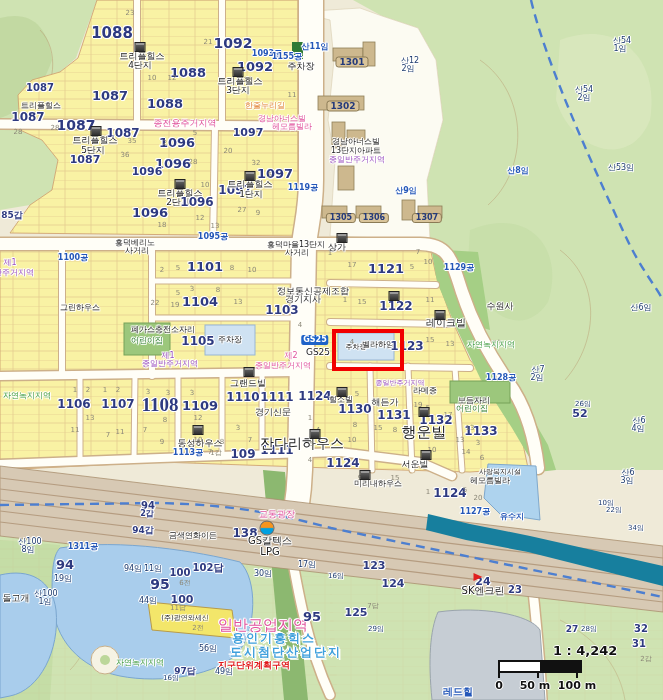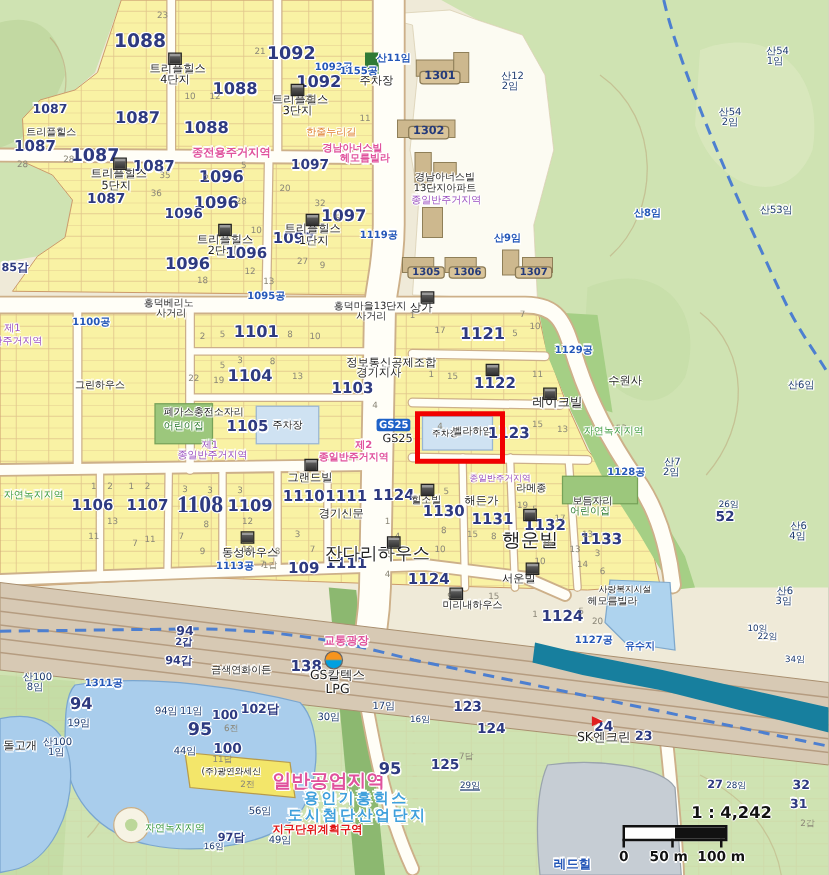--- a/index.html
+++ b/index.html
@@ -7,21 +7,21 @@
        font-family:"DejaVu Sans",sans-serif;cursor:default;}
   #base{position:absolute;left:0;top:0;}
   #labels{position:absolute;left:0;top:0;width:663px;height:700px;}
   .lbl{position:absolute;transform:translate(-50%,-50%);white-space:nowrap;line-height:1;
        text-shadow:1px 0 0 #fff,-1px 0 0 #fff,0 1px 0 #fff,0 -1px 0 #fff,1px 1px 0 #fff,-1px -1px 0 #fff;}
   .lot {color:#2e3a80;font-weight:bold;}
   .lotb{color:#2457b8;font-weight:bold;}
   .mtn {color:#1c3a6e;}
   .sub {color:#8b8778;text-shadow:none;}
   .place{color:#1d1d1d;}
-  .zpink{color:#e0529c;font-weight:bold;}
+  .zpink{color:#e0529c;}
   .zpurp{color:#9a4fc0;}
   .zorange{color:#e08030;}
   .zgreen{color:#3d9a3d;}
   .zdgreen{color:#2f7d32;}
   .zred{color:#e01818;font-weight:bold;}
   .zblue{color:#3fa0dc;font-weight:bold;letter-spacing:2px;
          text-shadow:1px 0 0 #fff,-1px 0 0 #fff,0 1px 0 #fff,0 -1px 0 #fff,2px 2px 0 #fff,-2px -2px 0 #fff;}
   .redbig{color:#f30000;font-weight:bold;letter-spacing:2px;text-shadow:none;}
   .gs25{background:#1e62c8;color:#fff;font-weight:bold;padding:1px 2px;border-radius:2px;text-shadow:none;}
   .plate{background:#d9c49a;color:#243a7a;border:1px solid #8a7a55;padding:0 3px;border-radius:3px;
@@ -226,21 +226,21 @@
       <span class="lbl mtn" style="left: 641px; top: 308px; font-size: 8px;">산6임</span>
       <span class="lbl place" style="left: 500px; top: 306px; font-size: 9px;">수원사</span>
       <span class="lbl sub" style="left: 497px; top: 297px; font-size: 7px; margin-top: 46px;">53</span>
       <span class="lbl mtn" style="left: 538px; top: 370px; font-size: 8px;">산7</span>
       <span class="lbl mtn" style="left: 537px; top: 378px; font-size: 8px;">2임</span>
       <span class="lbl mtn" style="left: 583px; top: 404px; font-size: 7px;">26임</span>
       <span class="lbl lot" style="left: 580px; top: 413px; font-size: 11px;">52</span>
       <span class="lbl mtn" style="left: 639px; top: 421px; font-size: 8px;">산6</span>
       <span class="lbl mtn" style="left: 638px; top: 429px; font-size: 8px;">4임</span>
       <span class="lbl zgreen" style="left: 491px; top: 345px; font-size: 8px;">자연녹지지역</span>
-      <span class="lbl lotb" style="left: 459px; top: 268px; font-size: 8px; margin-top: 12px;">1129공</span>
+      <span class="lbl lotb" style="left: 459px; top: 268px; font-size: 8px;">1129공</span>
       <span class="lbl lotb" style="left: 501px; top: 378px; font-size: 8px;">1128공</span>
       <span class="lbl place" style="left: 337px; top: 247px; font-size: 9px;">상가</span>
       <span class="lbl lot" style="left: 386px; top: 268px; font-size: 13px;">1121</span>
       <span class="lbl place" style="left: 313px; top: 291px; font-size: 9px;">정보통신공제조합</span>
       <span class="lbl place" style="left: 303px; top: 299px; font-size: 9px;">경기지사</span>
       <span class="lbl lot" style="left: 282px; top: 310px; font-size: 12px;">1103</span>
       <span class="lbl lot" style="left: 396px; top: 306px; font-size: 12px;">1122</span>
       <span class="lbl place" style="left: 446px; top: 323px; font-size: 10px;">레이크빌</span>
       <span class="lbl gs25" style="left: 315px; top: 340px; font-size: 8px;">GS25</span>
       <span class="lbl place" style="left: 318px; top: 352px; font-size: 9px;">GS25</span>
@@ -324,34 +324,34 @@
       <span class="lbl lot" style="left: 208px; top: 568px; font-size: 10px; text-align: center;">102답</span>
       <span class="lbl sub" style="left: 185px; top: 583px; font-size: 7px;">6전</span>
       <span class="lbl mtn" style="left: 148px; top: 601px; font-size: 8px;">44임</span>
       <span class="lbl lot" style="left: 182px; top: 599px; font-size: 11px;">100</span>
       <span class="lbl sub" style="left: 178px; top: 608px; font-size: 7px;">11답</span>
       <span class="lbl place" style="left: 185px; top: 618px; font-size: 7px;">(주)광연와세신</span>
       <span class="lbl sub" style="left: 198px; top: 628px; font-size: 7px;">2전</span>
       <span class="lbl mtn" style="left: 263px; top: 574px; font-size: 8px;">30임</span>
       <span class="lbl mtn" style="left: 307px; top: 565px; font-size: 8px;">17임</span>
       <span class="lbl zpink" style="left: 263px; top: 625px; font-size: 15px;">일반공업지역</span>
-      <span class="lbl zblue" style="left: 274px; top: 638px; font-size: 12px; margin-left: 11px;">용인기흥힉스</span>
+      <span class="lbl zblue" style="left: 274px; top: 638px; font-size: 12px;">용인기흥힉스</span>
       <span class="lbl zblue" style="left: 286px; top: 652px; font-size: 12px;">도시첨단산업단지</span>
       <span class="lbl zred" style="left: 254px; top: 665px; font-size: 9px;">지구단위계획구역</span>
       <span class="lbl mtn" style="left: 208px; top: 649px; font-size: 8px;">56임</span>
       <span class="lbl lot" style="left: 312px; top: 616px; font-size: 13px;">95</span>
       <span class="lbl zgreen" style="left: 140px; top: 663px; font-size: 8px;">자연녹지지역</span>
       <span class="lbl lot" style="left: 185px; top: 671px; font-size: 9px;">97답</span>
       <span class="lbl mtn" style="left: 171px; top: 678px; font-size: 7px;">16임</span>
       <span class="lbl mtn" style="left: 224px; top: 672px; font-size: 8px;">49임</span>
       <span class="lbl lot" style="left: 374px; top: 565px; font-size: 11px;">123</span>
       <span class="lbl lot" style="left: 393px; top: 583px; font-size: 11px;">124</span>
       <span class="lbl lot" style="left: 356px; top: 612px; font-size: 11px;">125</span>
       <span class="lbl sub" style="left: 373px; top: 606px; font-size: 7px;">7답</span>
-      <span class="lbl mtn" style="left: 376px; top: 629px; font-size: 7px; text-decoration: underline;">29임</span>
+      <span class="lbl mtn" style="left: 376px; top: 629px; font-size: 7px;">29임</span>
       <span class="lbl mtn" style="left: 336px; top: 576px; font-size: 7px;">16임</span>
       <span class="lbl lot" style="left: 483px; top: 581px; font-size: 11px;">24</span>
       <span class="lbl place" style="left: 483px; top: 591px; font-size: 10px;">SK엔크린</span>
       <span class="lbl lot" style="left: 515px; top: 590px; font-size: 10px;">23</span>
       <span class="lbl lot" style="left: 572px; top: 629px; font-size: 9px;">27</span>
       <span class="lbl mtn" style="left: 589px; top: 629px; font-size: 7px;">28임</span>
       <span class="lbl lot" style="left: 641px; top: 629px; font-size: 10px;">32</span>
       <span class="lbl lot" style="left: 639px; top: 644px; font-size: 10px;">31</span>
       <span class="lbl sub" style="left: 646px; top: 659px; font-size: 7px;">2갑</span>
       <span class="lbl lotb" style="left: 458px; top: 692px; font-size: 10px;">레드힐</span>

